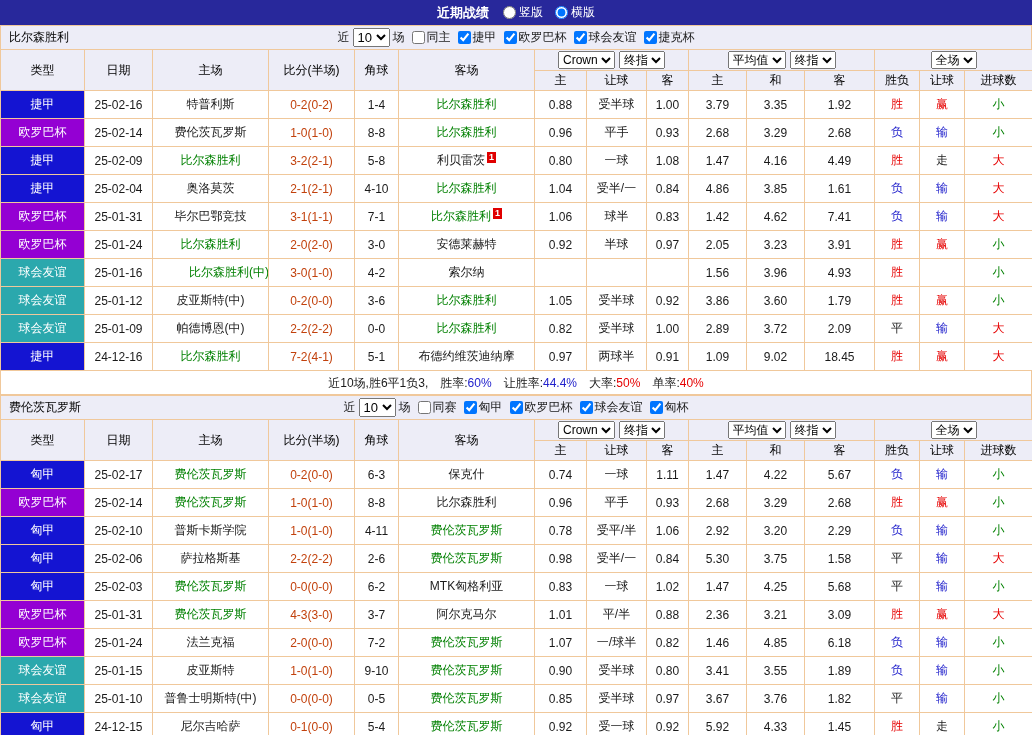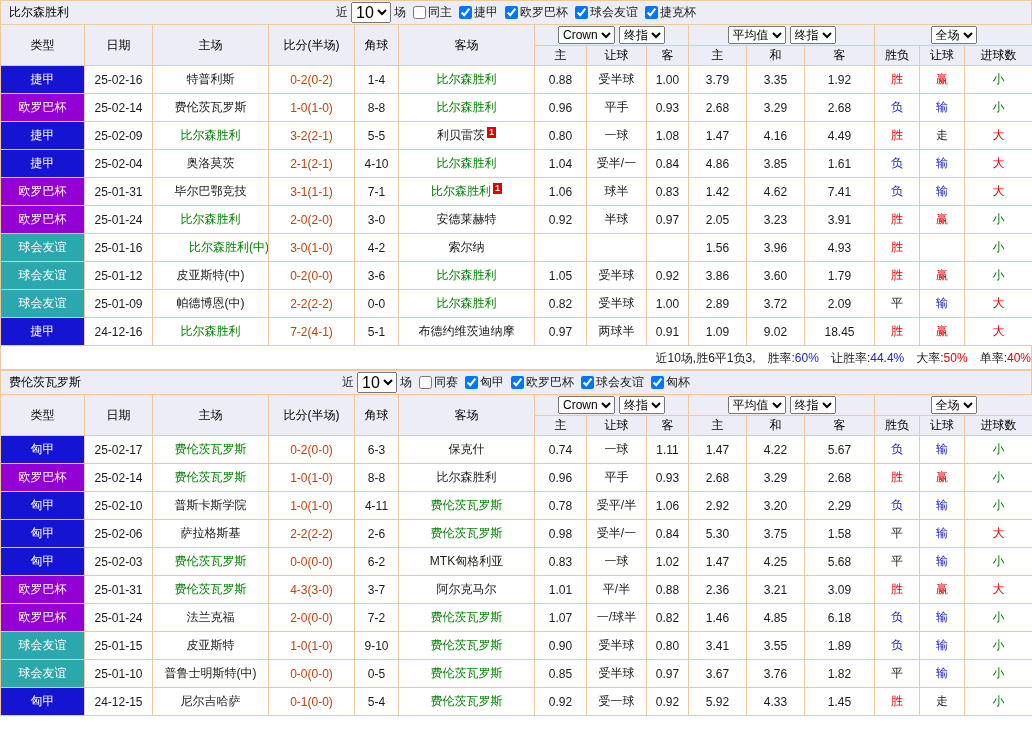--- a/index.html
+++ b/index.html
@@ -6,38 +6,51 @@
   body{font-family:"Liberation Sans","DejaVu Sans",sans-serif;font-size:12px;color:#1a1a1a;}
   .page{width:1032px;}
   .topbar{height:25px;background:#28289b;color:#fff;display:flex;align-items:center;justify-content:center;gap:14px;}
   .topbar .title{font-weight:bold;font-size:13px;}
   .topbar label{display:flex;align-items:center;gap:3px;font-size:12px;cursor:pointer;}
   .topbar input{margin:0;}
   .section{width:1032px;}
   .sec-title{position:relative;height:24px;background:#ededf7;border:1px solid #f0c89b;border-bottom:none;display:flex;align-items:center;justify-content:center;font-size:12px;box-sizing:border-box;}
   .team-name{position:absolute;left:8px;color:#000;}
   .filters{display:flex;align-items:center;}
-  .filters select{font-size:16px;margin:0 3px;}
+  .filters select{font-size:13px;margin:0 3px;}
   .filters label{display:flex;align-items:center;margin-left:7px;cursor:pointer;}
   .filters input{margin:0 2px 0 0;width:13px;height:13px;}
   table{border-collapse:collapse;table-layout:fixed;width:1032px;}
   th,td{border:1px solid #f0c89b;text-align:center;font-size:12px;padding:0;white-space:nowrap;overflow:hidden;}
   thead th{background:#ededf7;font-weight:normal;height:19px;color:#000;}
   tbody td{height:27px;background:#fff;}
   td.lg{color:#fff;}
   .grp select{font-size:12px;margin:1px 2px;}
   .card{display:inline-block;background:#e00000;color:#fff;font-size:9px;line-height:11px;height:11px;padding:0 2px;margin-left:2px;vertical-align:4px;font-weight:bold;}
   .score{color:#c2410c;}
-  .summary{height:24px;line-height:24px;text-align:right;border:1px solid #f0c89b;border-top:none;background:#fff;font-size:12px;box-sizing:border-box;}
+  .summary{height:24px;line-height:24px;text-align:center;border:1px solid #f0c89b;border-top:none;background:#fff;font-size:12px;box-sizing:border-box;}
   .summary .stat{margin-left:12px;}
 </style>
 </head>
 <body>
 
 <div class="page">
+  <div class="topbar">
+    <span class="title">近期战绩</span>
+    <span id="view-toggle" style="display:flex;gap:12px;">
+        <label>
+          <input type="radio" name="view" style="">
+          <span>竖版</span>
+        </label>
+        <label>
+          <input type="radio" name="view" checked="" style="">
+          <span>横版</span>
+        </label>
+      </span>
+  </div>
   <div id="sections">
       <div class="section">
         <div class="sec-title">
           <span class="team-name">比尔森胜利</span>
           <div class="filters">
             <span>近</span>
             <select><option>10</option></select>
             <span>场</span>
             <label>
               <input type="checkbox" style="">
@@ -136,21 +149,21 @@
               <td>2.68</td>
               <td style="color: rgb(34, 34, 204);">负</td>
               <td style="color: rgb(34, 34, 204);">输</td>
               <td style="color: rgb(0, 128, 0);">小</td>
             </tr>
             <tr>
               <td class="lg" style="background: rgb(20, 20, 210);">捷甲</td>
               <td>25-02-09</td>
               <td><span style="color: rgb(0, 128, 0);">比尔森胜利</span></td>
               <td><span class="score">3-2(2-1)</span></td>
-              <td>5-5</td>
+              <td>5-8</td>
               <td><span>利贝雷茨</span><span class="card">1</span></td>
               <td>0.80</td>
               <td>一球</td>
               <td>1.08</td>
               <td>1.47</td>
               <td>4.16</td>
               <td>4.49</td>
               <td style="color: rgb(230, 0, 0);">胜</td>
               <td style="color: rgb(34, 34, 34);">走</td>
               <td style="color: rgb(230, 0, 0);">大</td>

